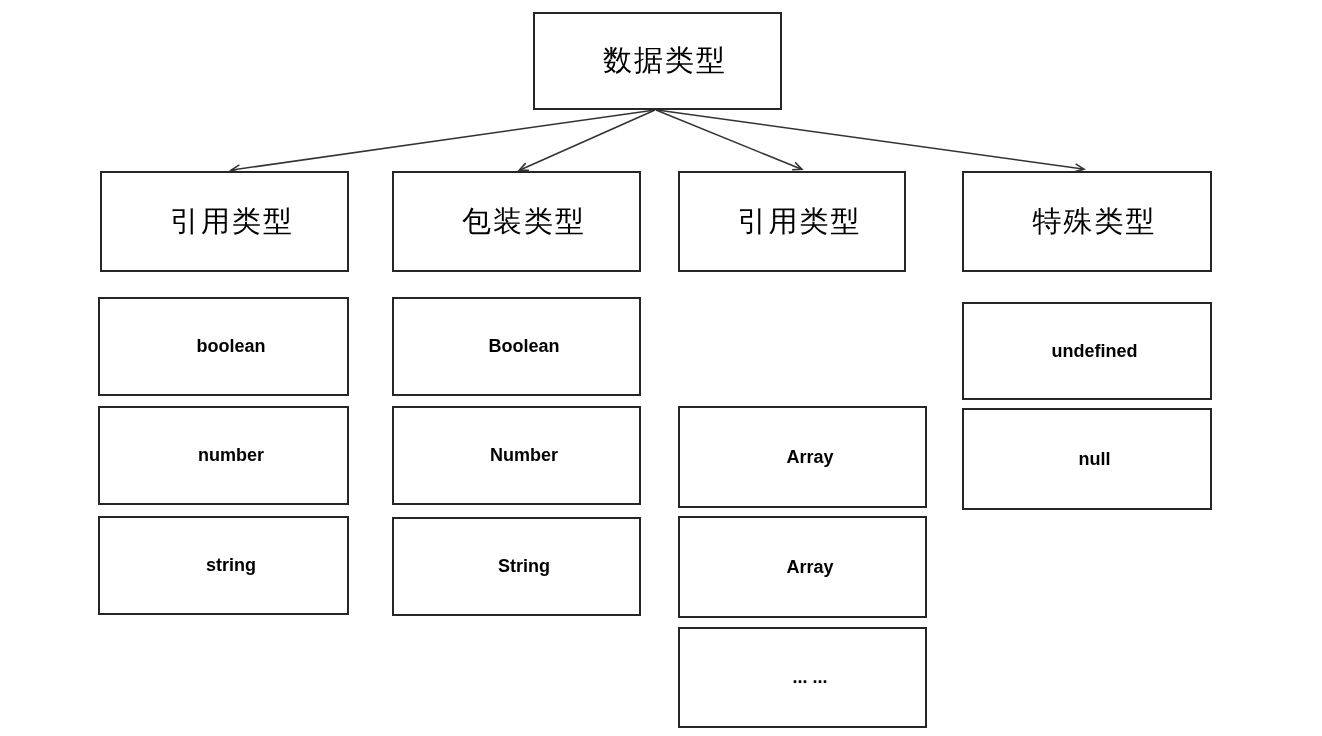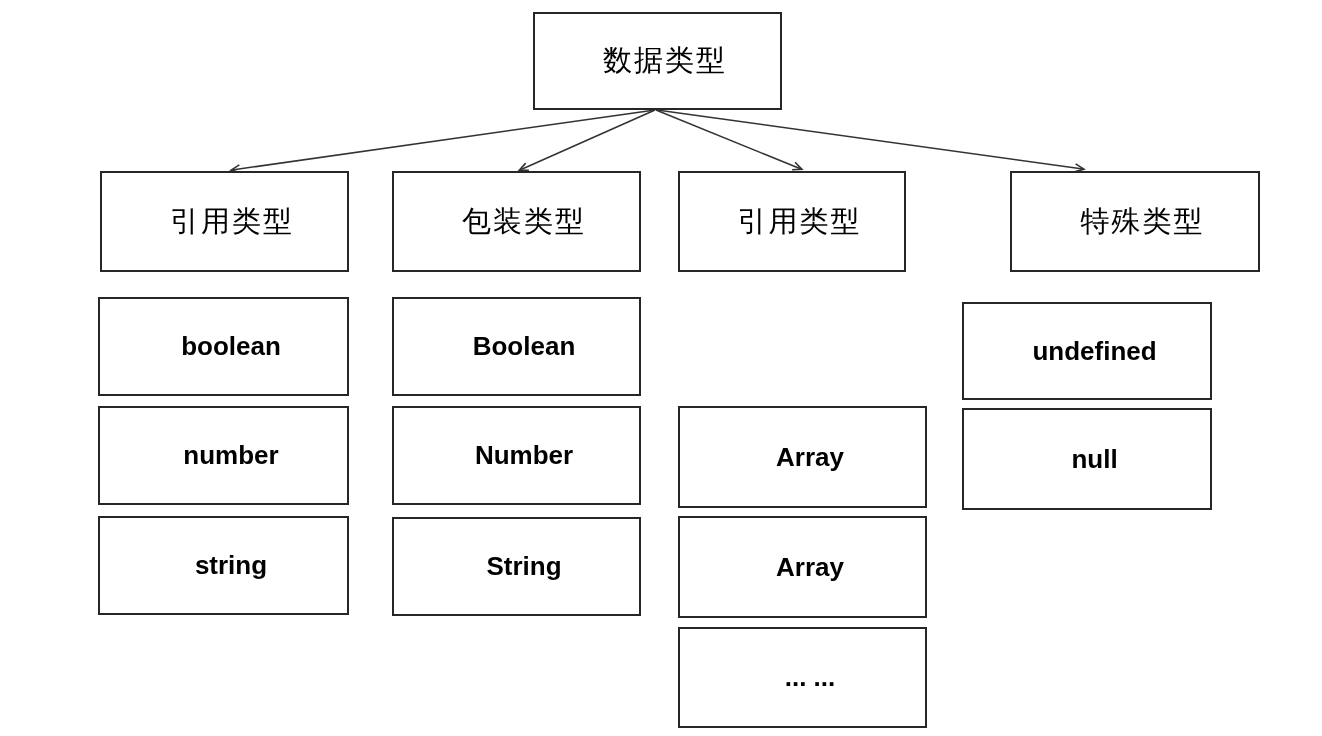--- a/index.html
+++ b/index.html
@@ -36,31 +36,31 @@
     padding-left: 15px;
   }
   .box.cn {
     font-family: "DejaVu Serif", "Liberation Serif", serif;
     font-size: 29px;
     font-weight: 400;
     letter-spacing: 2px;
   }
   .box.en {
     font-family: "Liberation Sans", "DejaVu Sans", sans-serif;
-    font-size: 26px;
+    font-size: 18px;
     font-weight: 700;
     letter-spacing: 0px;
   }
   
   .root-box      { left: 533px; top: 12px;  width: 249px; height: 98px; }
   
   .cat-1         { left: 100px; top: 171px; width: 249px; height: 101px; }
   .cat-2         { left: 392px; top: 171px; width: 249px; height: 101px; }
   .cat-3         { left: 678px; top: 171px; width: 228px; height: 101px; }
-  .cat-4         { left: 1010px; top: 171px; width: 250px; height: 101px; }
+  .cat-4         { left: 962px; top: 171px; width: 250px; height: 101px; }
   
   .c1-i0 { left: 98px;  top: 297px; width: 251px; height: 99px; }
   .c1-i1 { left: 98px;  top: 406px; width: 251px; height: 99px; }
   .c1-i2 { left: 98px;  top: 516px; width: 251px; height: 99px; }
   
   .c2-i0 { left: 392px; top: 297px; width: 249px; height: 99px; }
   .c2-i1 { left: 392px; top: 406px; width: 249px; height: 99px; }
   .c2-i2 { left: 392px; top: 517px; width: 249px; height: 99px; }
   
   .c3-i0 { left: 678px; top: 296px; width: 249px; height: 102px; }

